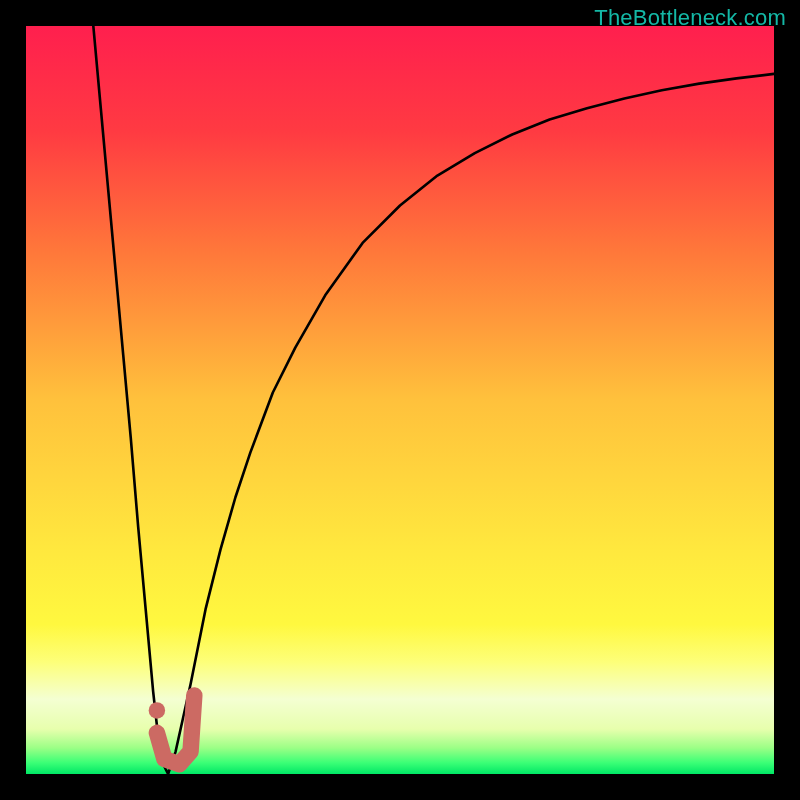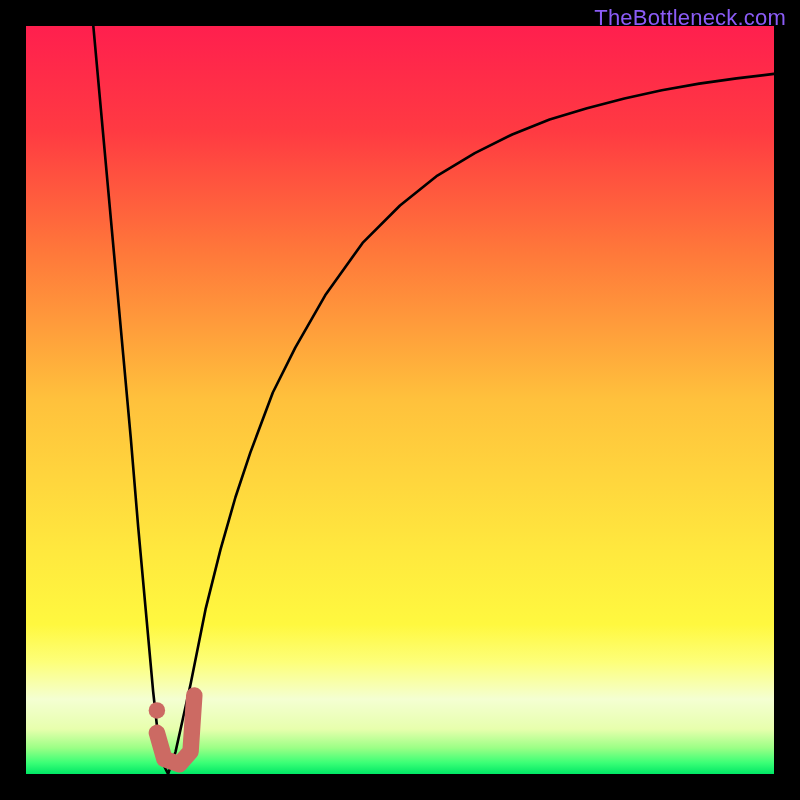--- a/index.html
+++ b/index.html
@@ -31,21 +31,21 @@
     position: absolute;
     left: 0;
     top: 0;
     width: 100%;
     height: 100%;
   }
   .watermark {
     position: absolute;
     top: 5px;
     right: 14px;
-    color: #8b5cf6;
+    color: #14b8a6;
     font-size: 22px;
     font-weight: 500;
     letter-spacing: 0.2px;
     user-select: none;
   }
   svg.curve-layer {
     position: absolute;
     left: 0;
     top: 0;
     width: 100%;

